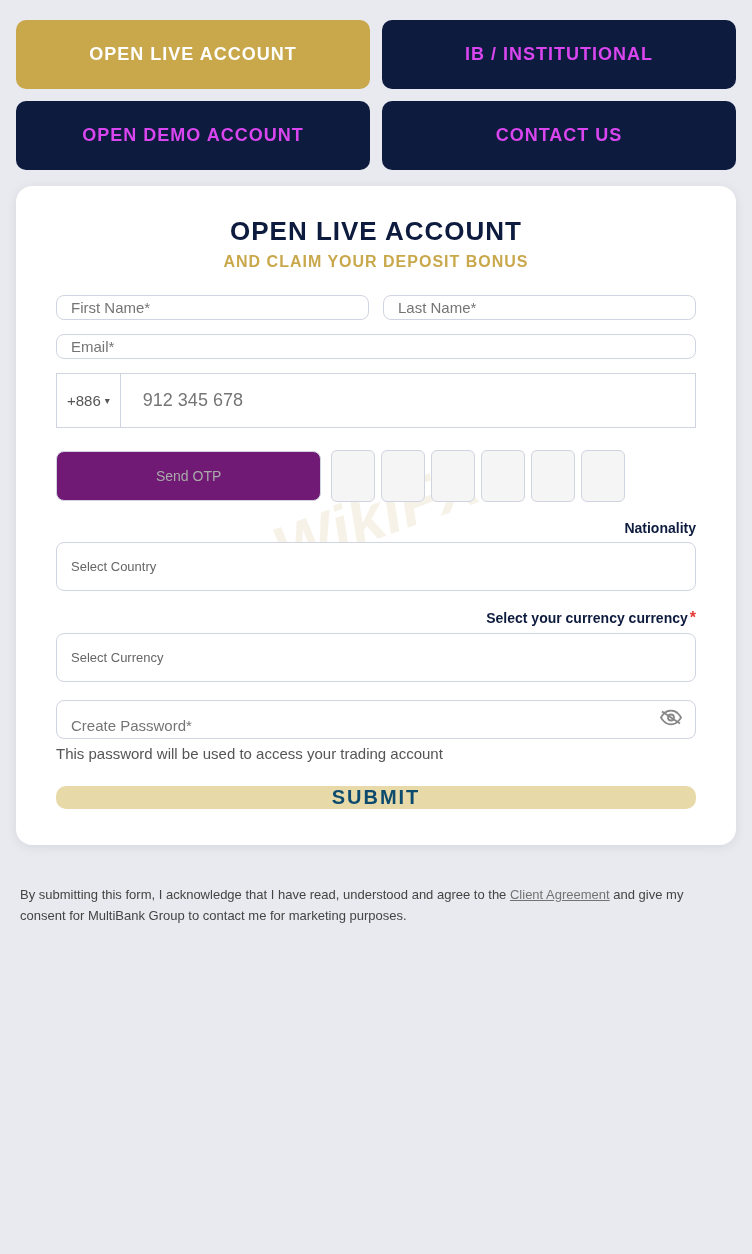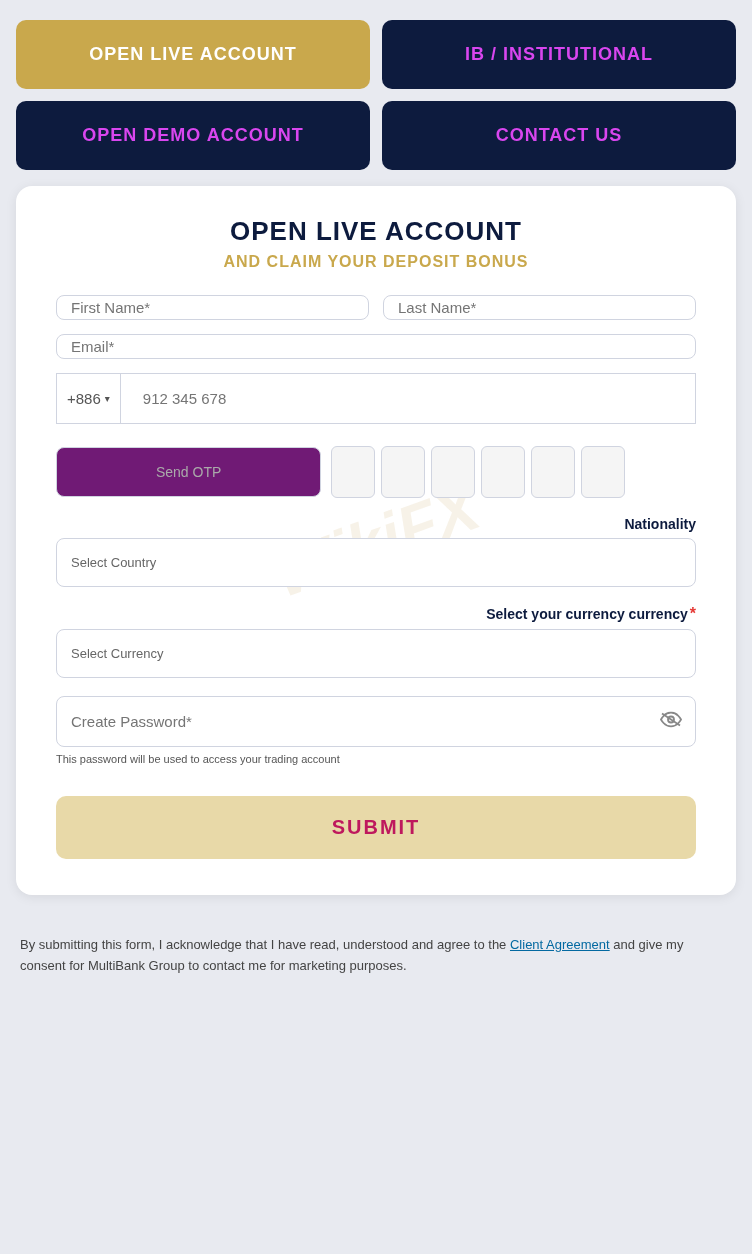--- a/index.html
+++ b/index.html
@@ -136,21 +136,21 @@
     .phone-code .chevron {
       margin-left: 4px;
       font-size: 10px;
       color: #555;
     }
 
     .phone-number-input {
       flex: 1;
       border: none;
       padding: 16px 14px;
-      font-size: 15px;
+      font-size: 18px;
       color: #555;
       outline: none;
     }
 
     .otp-row {
       display: flex;
       gap: 10px;
       margin-bottom: 18px;
       align-items: center;
       position: relative;
@@ -234,73 +234,72 @@
     }
 
     .password-wrapper {
       position: relative;
       margin-bottom: 6px;
       z-index: 1;
     }
 
     .password-input {
       width: 100%;
-      padding: 16px 48px 16px 14px;
+      padding: 16px 48px 4px 14px;
       border: 1.5px solid #d0d4e0;
       border-radius: 8px;
       font-size: 15px;
       color: #888;
       background: #fff;
       outline: none;
     }
 
     .eye-icon {
       position: absolute;
       right: 14px;
       top: 50%;
       transform: translateY(-50%);
       cursor: pointer;
       color: #888;
       font-size: 18px;
     }
 
     .password-hint {
-      font-size: 11px;
+      font-size: 15px;
       color: #555;
-      margin-bottom: 31px;
+      margin-bottom: 24px;
       position: relative;
       z-index: 1;
     }
 
     .submit-btn {
       width: 100%;
-      padding: 20px;
       background: #e8d9a8;
       border: none;
       border-radius: 10px;
       font-size: 20px;
       font-weight: 700;
-      color: #be185d;
+      color: #0c4a6e;
       letter-spacing: 2px;
       cursor: pointer;
       text-transform: uppercase;
       position: relative;
       z-index: 1;
     }
 
     .footer-text {
       padding: 20px 20px 30px;
       font-size: 13px;
       color: #444;
       line-height: 1.6;
       background: #e8eaf0;
     }
 
     .footer-text a {
-      color: #0369a1;
+      color: #737373;
     }
 
     .nationality-section {
       margin-bottom: 18px;
       position: relative;
       z-index: 1;
     }
   </style>
 </head>
 <body>

